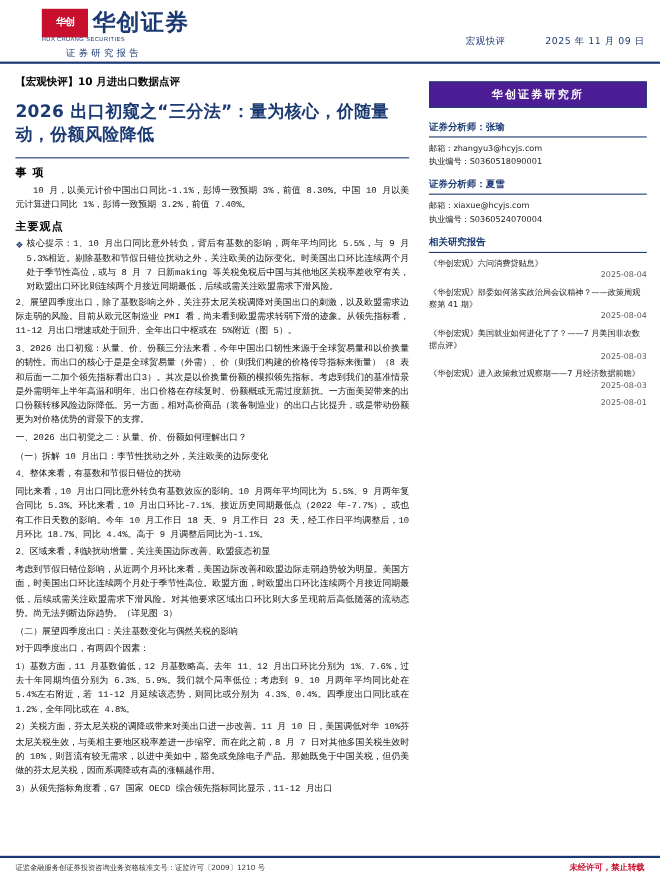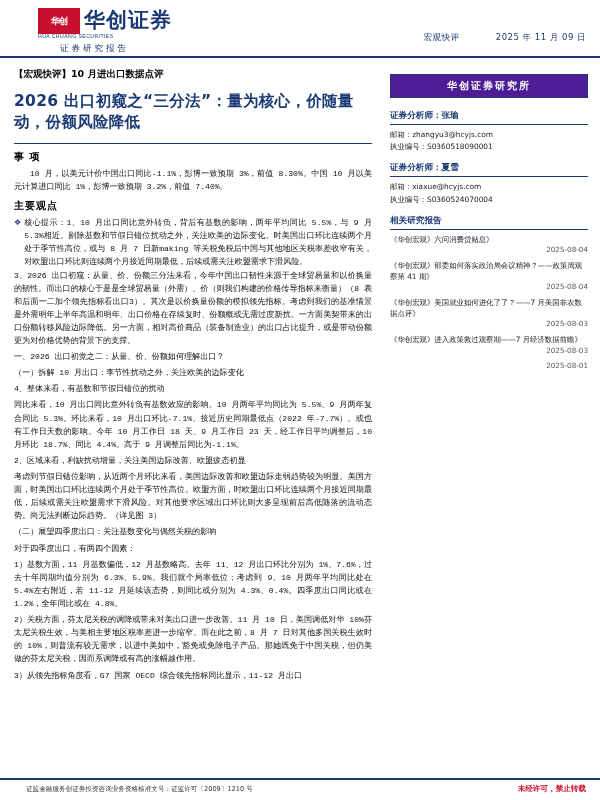--- a/index.html
+++ b/index.html
@@ -110,21 +110,20 @@
   }
 
   
   .footer{
     position:absolute;left:0;bottom:0;width:600px;
     border-top:2px solid #1b3a73;
   }
   .footer-inner{
     display:flex;justify-content:space-between;align-items:flex-end;
     padding:4px 14px 6px 14px;
-    margin-left:12px;
   }
   .footer-left{
     font-size:6.6px;color:#333;font-family:"DejaVu Sans",sans-serif;
   }
   .footer-right{
     font-size:7.6px;color:#c8102e;font-weight:bold;
     font-family:"DejaVu Sans",sans-serif;
   }
 </style>
 </head>
@@ -156,20 +155,21 @@
 
       <div class="sec-head">事    项</div>
       <p class="body indent">10 月，以美元计价中国出口同比-1.1%，彭博一致预期 3%，前值 8.30%。中国 10 月以美元计算进口同比 1%，彭博一致预期 3.2%，前值 7.40%。</p>
 
       <div class="sec-head">主要观点</div>
 
       <div class="bullet-row">
         <div class="bullet-mark">❖</div>
         <p class="body">核心提示：1、10 月出口同比意外转负，背后有基数的影响，两年平均同比 5.5%，与 9 月 5.3%相近。剔除基数和节假日错位扰动之外，关注欧美的边际变化。时美国出口环比连续两个月处于季节性高位，或与 8 月 7 日新making 等关税免税后中国与其他地区关税率差收窄有关，对欧盟出口环比则连续两个月接近同期最低，后续或需关注欧盟需求下滑风险。</p>
       </div>
+      <p class="body">2、展望四季度出口，除了基数影响之外，关注芬太尼关税调降对美国出口的刺激，以及欧盟需求边际走弱的风险。目前从欧元区制造业 PMI 看，尚未看到欧盟需求转弱下滑的迹象。从领先指标看，11-12 月出口增速或处于回升、全年出口中枢或在 5%附近（图 5）。</p>
       <p class="body">3、2026 出口初窥：从量、价、份额三分法来看，今年中国出口韧性来源于全球贸易量和以价换量的韧性。而出口的核心于是是全球贸易量（外需）、价（则我们构建的价格传导指标来衡量）（8 表和后面一二加个领先指标看出口3）。其次是以价换量份额的模拟领先指标。考虑到我们的基准情景是外需明年上半年高温和明年、出口价格在存续复时、份额概或无需过度新扰。一方面美契带来的出口份额转移风险边际降低。另一方面，相对高价商品（装备制造业）的出口占比提升，或是带动份额更为对价格优势的背景下的支撑。</p>
 
       <p class="body">一、2026 出口初觉之二：从量、价、份额如何理解出口？</p>
       <p class="body">（一）拆解 10 月出口：李节性扰动之外，关注欧美的边际变化</p>
       <p class="body">4、整体来看，有基数和节假日错位的扰动</p>
       <p class="body">同比来看，10 月出口同比意外转负有基数效应的影响。10 月两年平均同比为 5.5%、9 月两年复合同比 5.3%。环比来看，10 月出口环比-7.1%、接近历史同期最低点（2022 年-7.7%）。或也有工作日天数的影响。今年 10 月工作日 18 天、9 月工作日 23 天，经工作日平均调整后，10 月环比 18.7%、同比 4.4%。高于 9 月调整后同比为-1.1%。</p>
       <p class="body">2、区域来看，利缺扰动增量，关注美国边际改善、欧盟疲态初显</p>
       <p class="body">考虑到节假日错位影响，从近两个月环比来看，美国边际改善和欧盟边际走弱趋势较为明显。美国方面，时美国出口环比连续两个月处于季节性高位。欧盟方面，时欧盟出口环比连续两个月接近同期最低，后续或需关注欧盟需求下滑风险。对其他要求区域出口环比则大多呈现前后高低随落的流动态势。尚无法判断边际趋势。（详见图 3）</p>
       <p class="body">（二）展望四季度出口：关注基数变化与偶然关税的影响</p>
       <p class="body">对于四季度出口，有两四个因素：</p>

